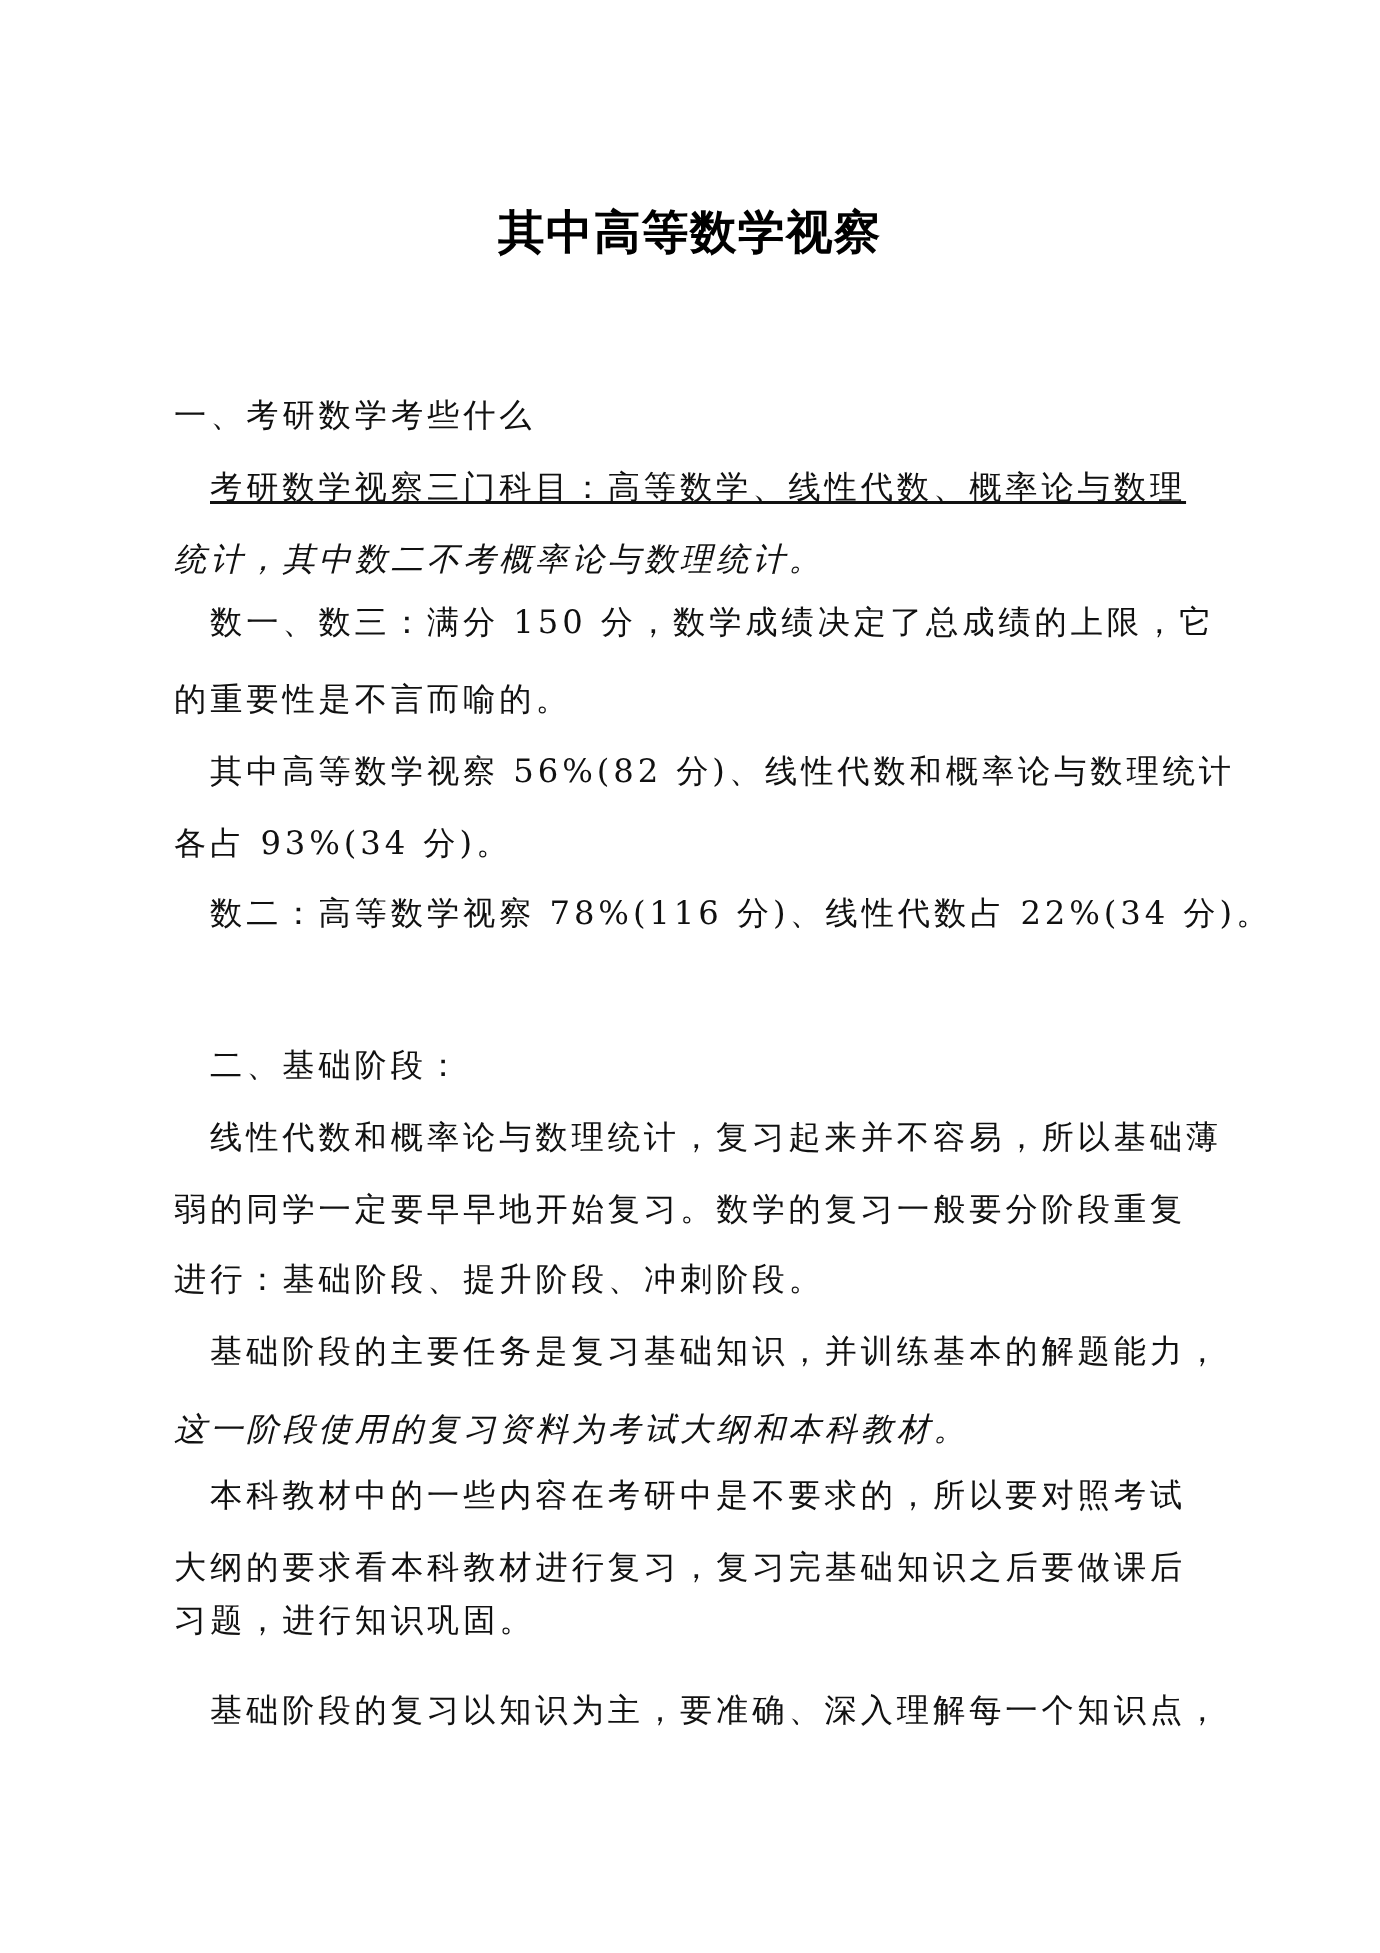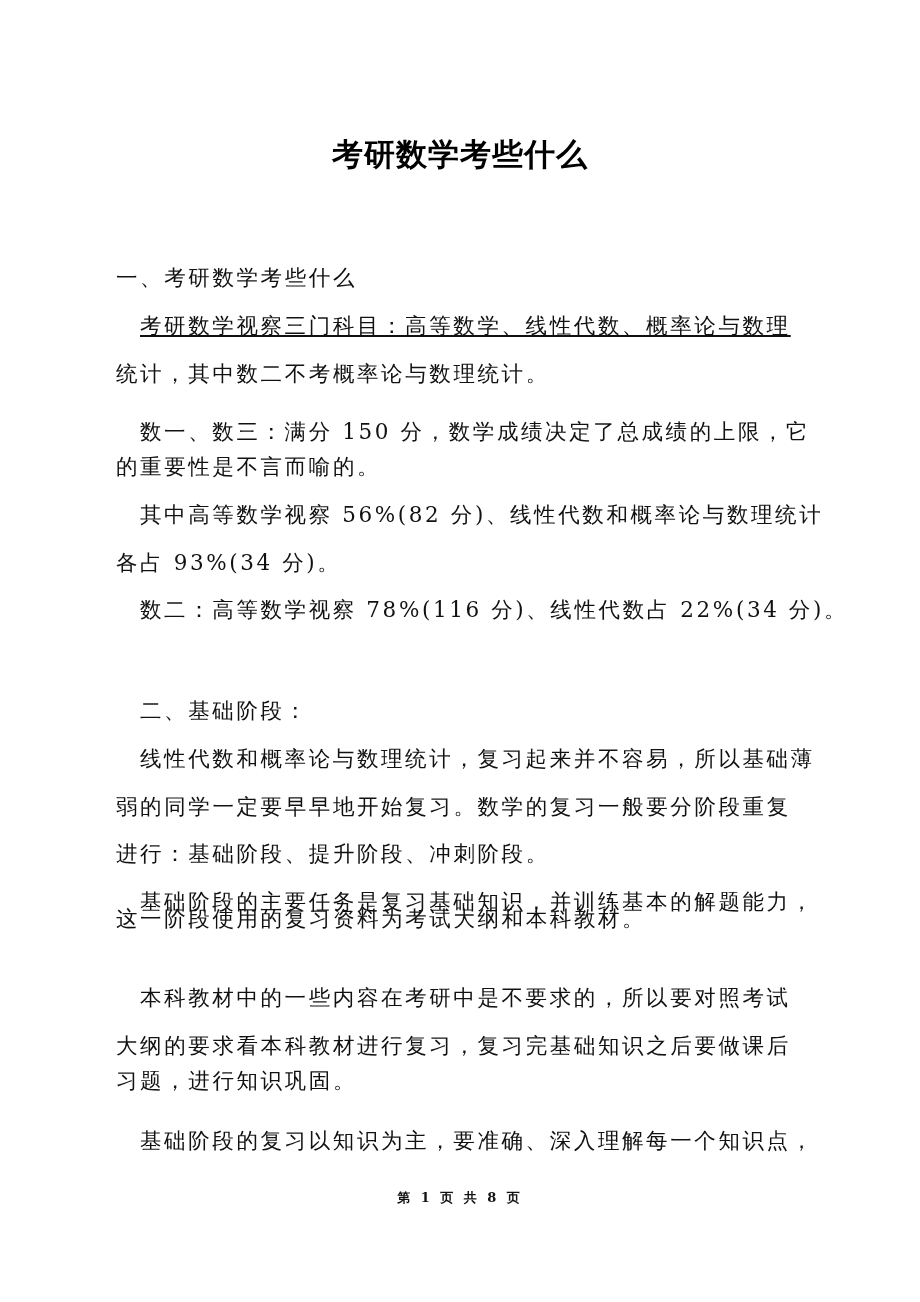--- a/index.html
+++ b/index.html
@@ -72,37 +72,36 @@
     }
     .content { position: relative; z-index: 1; }
   </style>
 </head>
 <body>
 
 <div class="page">
 
 
   <div class="content">
-    <h1 class="title" style="margin:0;">考研数学考些什么</h1>
+    <h1 class="title" style="margin:0;">其中高等数学视察</h1>
 
     <div class="line" style="top:240px;">一、考研数学考些什么</div>
     <div class="line indent" style="top:288px;text-decoration:underline;">考研数学视察三门科目：高等数学、线性代数、概率论与数理</div>
-    <div class="line" style="top:336px;">统计，其中数二不考概率论与数理统计。</div>
-    <div class="line indent" style="top:394px;">数一、数三：满分 150 分，数学成绩决定了总成绩的上限，它</div>
+    <div class="line" style="top:336px;font-style:italic;">统计，其中数二不考概率论与数理统计。</div>
+    <div class="line indent" style="top:378px;">数一、数三：满分 150 分，数学成绩决定了总成绩的上限，它</div>
     <div class="line" style="top:429px;text-align:center;">的重要性是不言而喻的。</div>
     <div class="line indent" style="top:477px;">其中高等数学视察 56%(82 分)、线性代数和概率论与数理统计</div>
     <div class="line" style="top:525px;">各占 93%(34 分)。</div>
     <div class="line indent" style="top:572px;">数二：高等数学视察 78%(116 分)、线性代数占 22%(34 分)。</div>
 
     <div class="line indent" style="top:673px;">二、基础阶段：</div>
     <div class="line indent" style="top:721px;">线性代数和概率论与数理统计，复习起来并不容易，所以基础薄</div>
     <div class="line" style="top:769px;">弱的同学一定要早早地开始复习。数学的复习一般要分阶段重复</div>
     <div class="line" style="top:816px;text-align:right;">进行：基础阶段、提升阶段、冲刺阶段。</div>
     <div class="line indent" style="top:864px;">基础阶段的主要任务是复习基础知识，并训练基本的解题能力，</div>
-    <div class="line" style="top:881px;">这一阶段使用的复习资料为考试大纲和本科教材。</div>
+    <div class="line" style="top:916px;font-style:italic;">这一阶段使用的复习资料为考试大纲和本科教材。</div>
     <div class="line indent" style="top:960px;">本科教材中的一些内容在考研中是不要求的，所以要对照考试</div>
     <div class="line" style="top:1008px;">大纲的要求看本科教材进行复习，复习完基础知识之后要做课后</div>
     <div class="line" style="top:1043px;">习题，进行知识巩固。</div>
     <div class="line indent" style="top:1103px;">基础阶段的复习以知识为主，要准确、深入理解每一个知识点，</div>
   </div>
 
-  <div class="footer">第 1 页 共 8 页</div>
 </div>
 
 </body></html>

